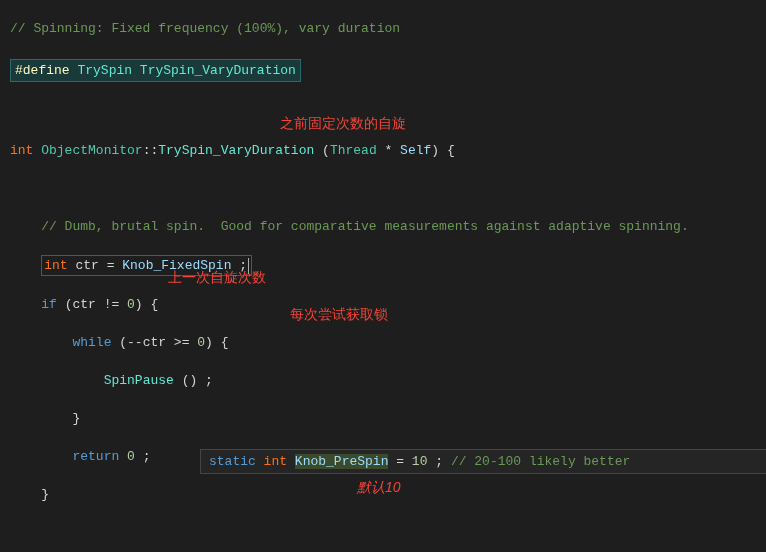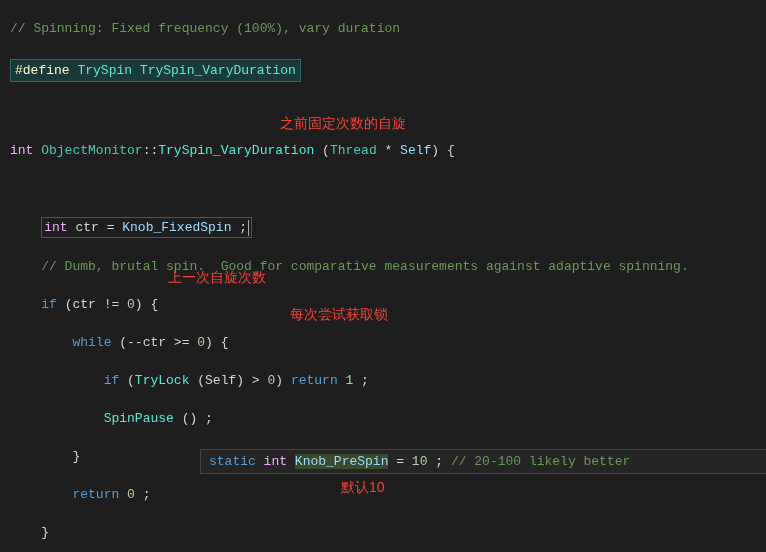--- a/index.html
+++ b/index.html
@@ -15,21 +15,21 @@
     height: 552px;
     position: relative;
   }
   .editor {
     padding: 0 10px;
     white-space: pre;
     position: relative;
   }
   .comment { color: #6a9955; }
   .keyword { color: #569cd6; margin-top: 12px; }
-  .type { color: #f0abfc; margin-top: 29px; }
+  .type { color: #f97316; margin-top: 29px; }
   .classname { color: #4ec9b0; }
   .funcname { color: #5eead4; }
   .param { color: #9cdcfe; }
   .var { color: #9cdcfe; }
   .number { color: #b5cea8; }
   .directive { color: #fef9c3; margin-top: 28px; }
   .punct { color: #d4d4d4; }
   .anno { color: #f44336; font-family: 'Microsoft YaHei', sans-serif; font-size: 14px; position: absolute; }
   .cursor {
     border-left: 1px solid #aeafad;
@@ -66,25 +66,24 @@
 </style>
 </head>
 <body>
 
 <div class="editor">
 <div><span class="comment">// Spinning: Fixed frequency (100%), vary duration</span></div>
 <div><span class="topline-hl"><span class="directive">#define</span> <span class="funcname">TrySpin</span> <span class="funcname">TrySpin_VaryDuration</span></span></div>
 <div>&nbsp;</div>
 <div><span class="type">int</span> <span class="classname">ObjectMonitor</span><span class="punct">::</span><span class="funcname">TrySpin_VaryDuration</span><span class="punct"> (</span><span class="classname">Thread</span><span> * </span><span class="param">Self</span><span class="punct">) {</span></div>
 <div>&nbsp;</div>
+<div>    <span class="comment">// Dumb, brutal spin.  Good for comparative measurements against adaptive spinning.</span></div>
 <div>    <span class="line-hl-border"><span class="type">int</span><span> ctr = </span><span class="var">Knob_FixedSpin</span><span> ;</span><span class="cursor"></span></span></div>
-<div>    <span class="comment">// Dumb, brutal spin.  Good for comparative measurements against adaptive spinning.</span></div>
 <div>    <span class="keyword">if</span><span> (ctr != </span><span class="number">0</span><span>) {</span></div>
 <div>        <span class="keyword">while</span><span> (--ctr &gt;= </span><span class="number">0</span><span>) {</span></div>
-<div>            <span class="keyword">if</span><span> (</span><span class="funcname">TryLock</span><span> (Self) &gt; </span><span class="number">0</span><span>) </span><span class="keyword">return</span><span class="number"> 1</span><span> ;</span></div>
 <div>            <span class="funcname">SpinPause</span><span> () ;</span></div>
 <div>        <span>}</span></div>
 <div>        <span class="keyword">return</span><span class="number"> 0</span><span> ;</span></div>
 <div>    <span>}</span></div>
 
 
 
 
 
 
@@ -95,17 +94,17 @@
 
 
 
 
 
 </div>
 
 <div class="anno" style="left:280px; top:114px;">之前固定次数的自旋</div>
 <div class="anno" style="left:168px; top:268px;">上一次自旋次数</div>
 <div class="anno" style="left:290px; top:305px;">每次尝试获取锁</div>
-<div class="anno" style="left:341px; top:478px;">默认10</div>
+<div class="anno" style="left:357px; top:478px;font-style:italic;">默认10</div>
 
 <div class="tooltip">
   <span class="keyword">static</span><span class="type"> int </span><span class="hl var">Knob_PreSpin</span><span>           = </span><span class="number">10</span><span> ;</span><span class="comment">      // 20-100 likely better</span>
 </div>
 
 </body></html>

